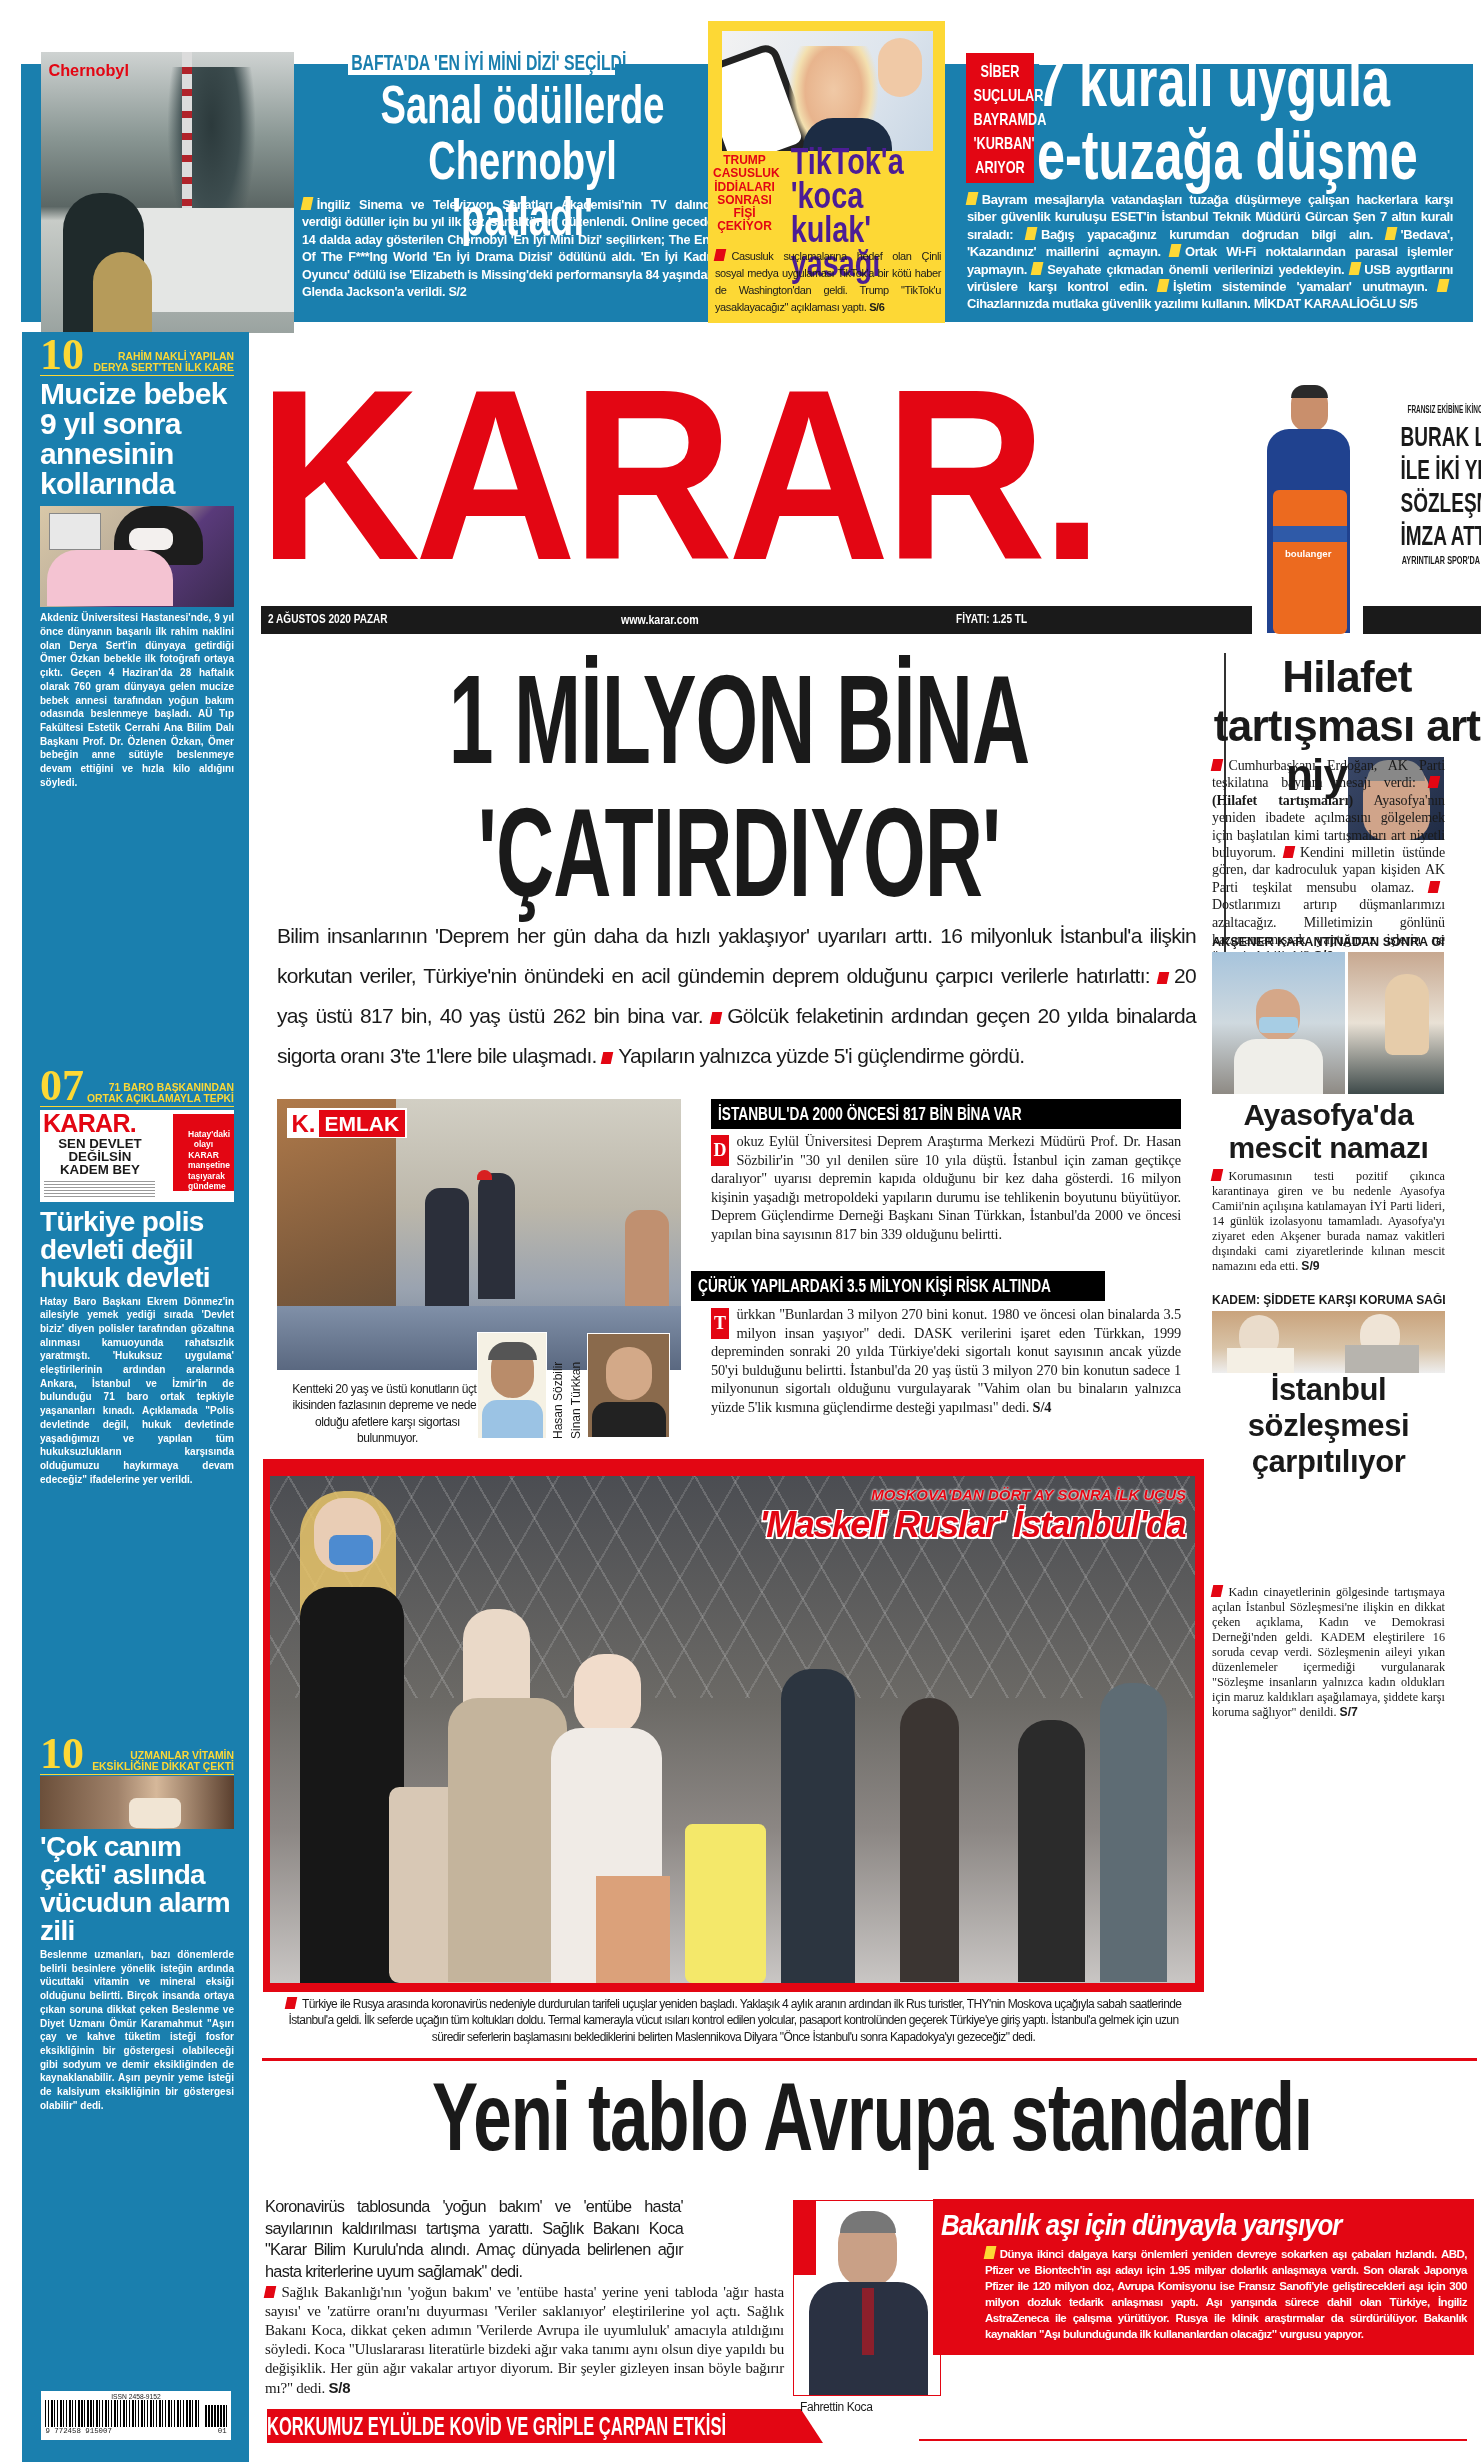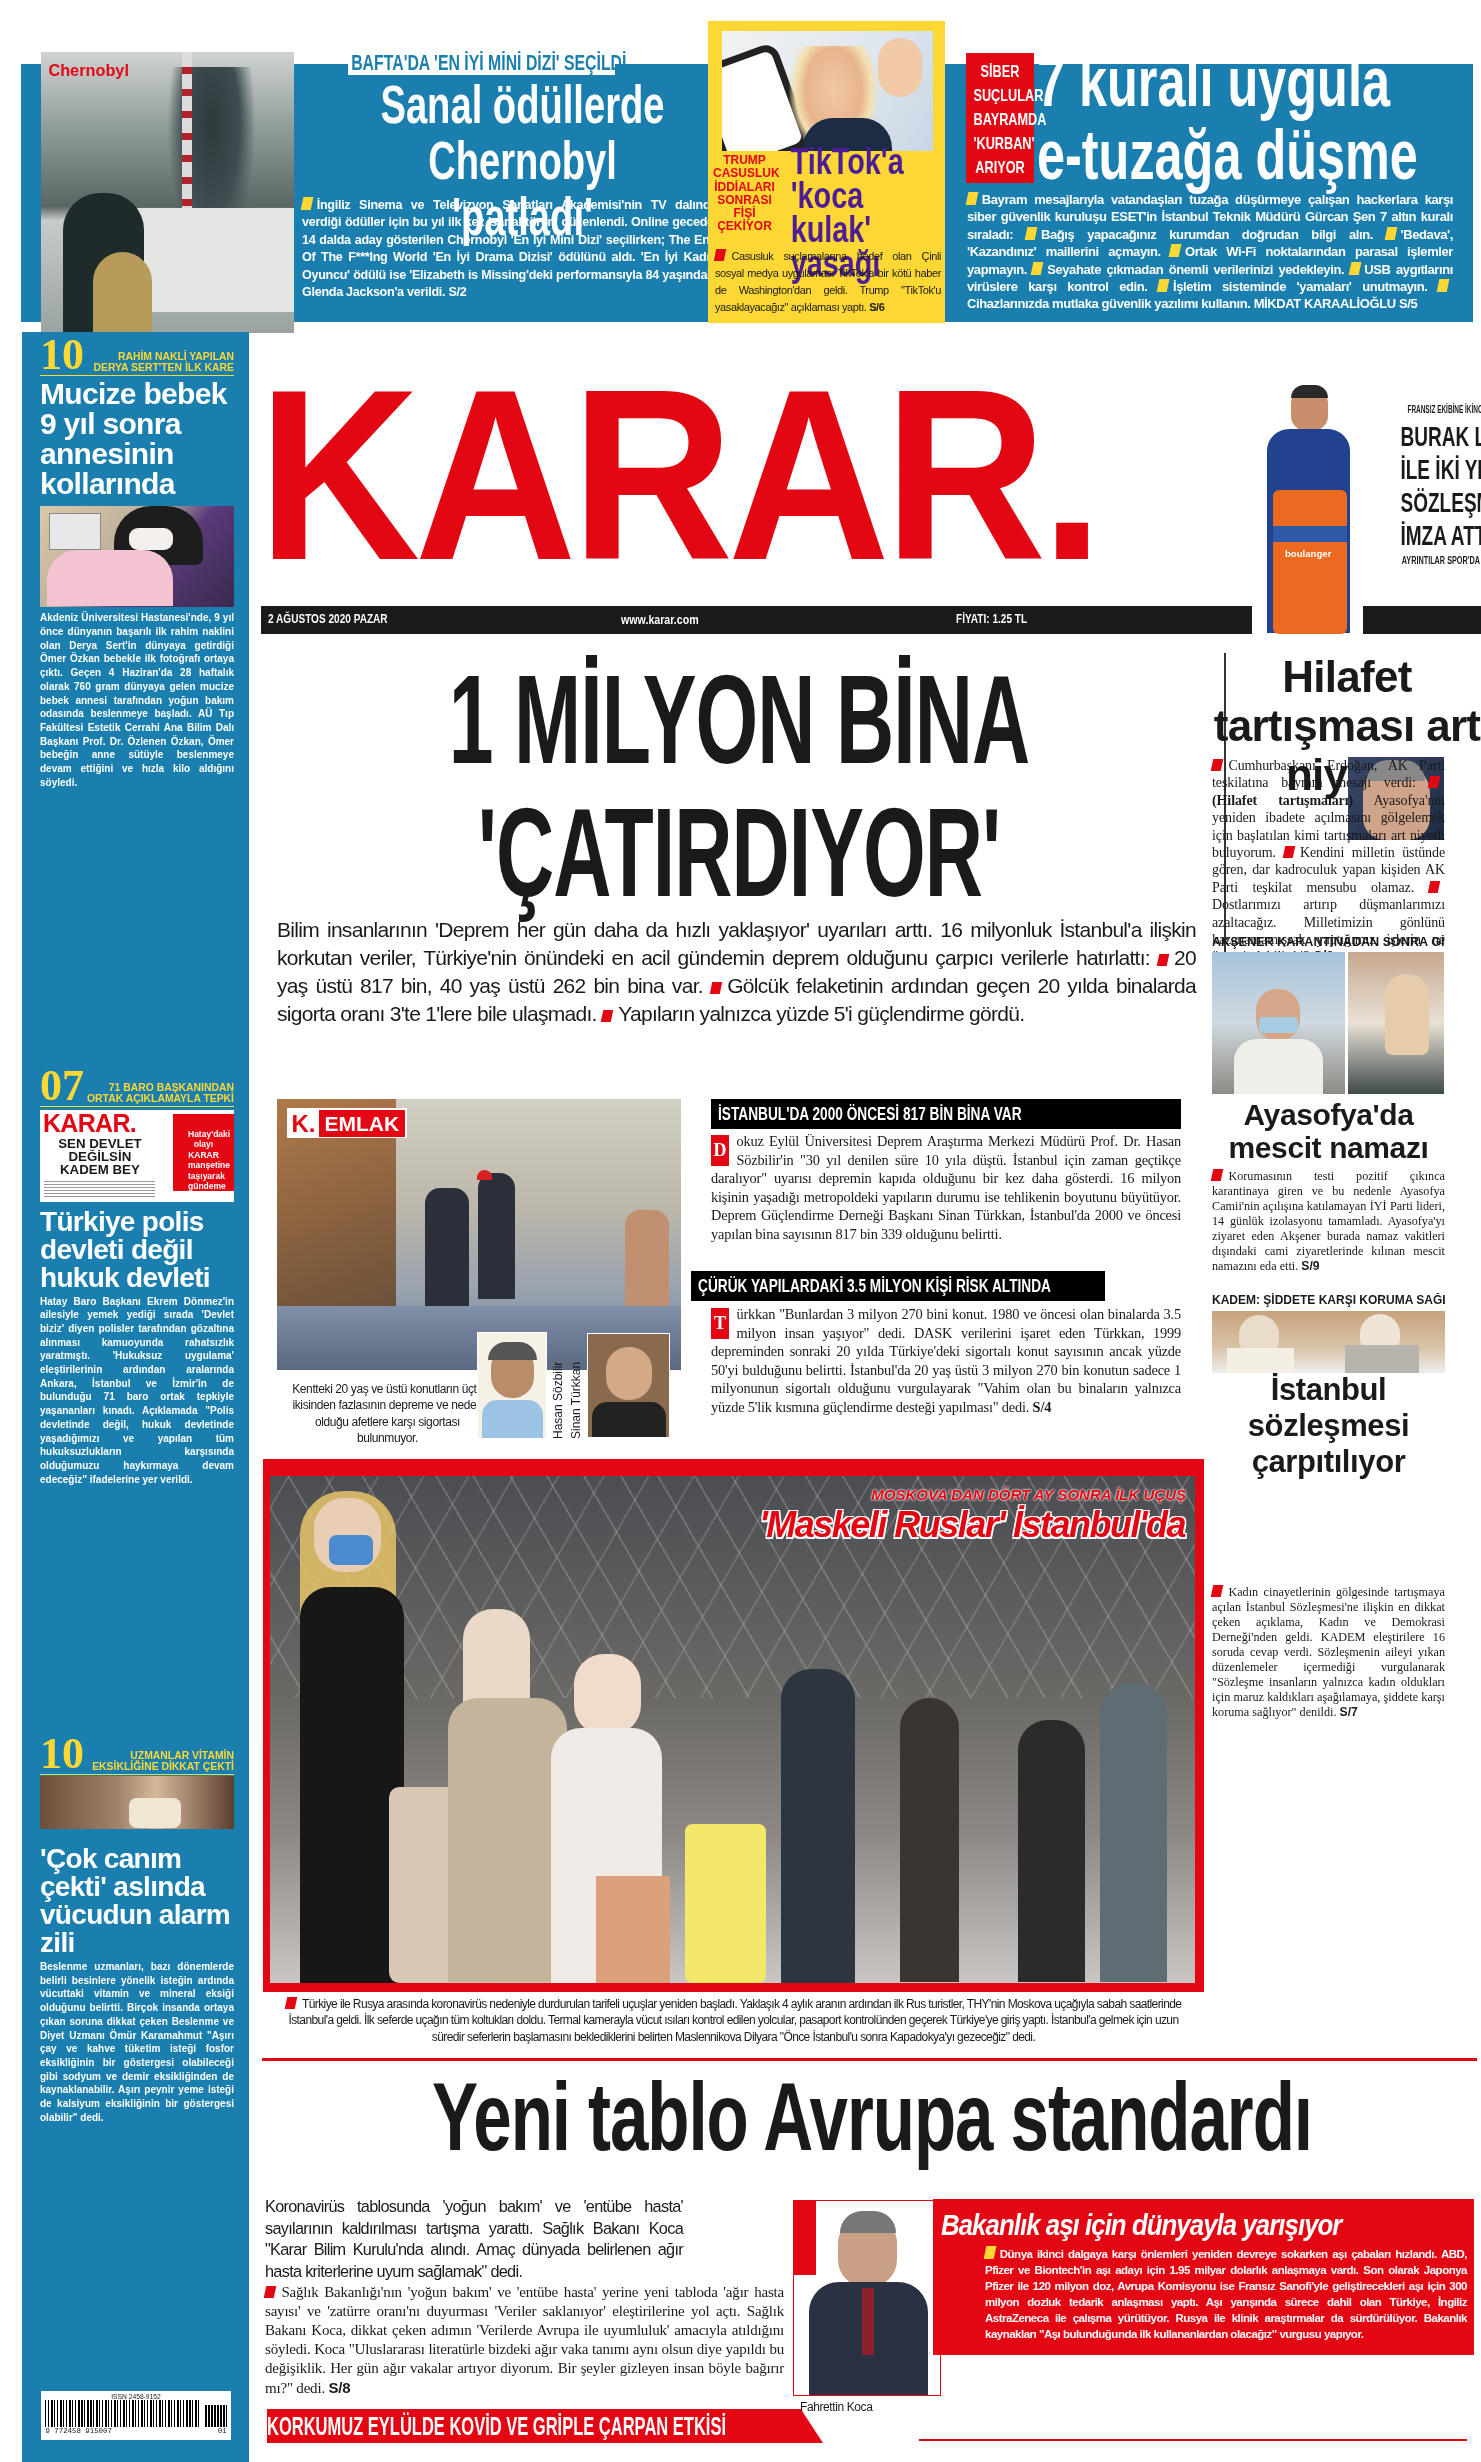--- a/index.html
+++ b/index.html
@@ -138,21 +138,21 @@
   <div style="display:flex;justify-content:space-between;align-items:flex-end;border-bottom:1.5px solid #fdd835;padding-bottom:1.5px">
     <span class="kicker-num">10</span>
     <div class="kicker-txt">
       <div style="font-size:10.4px;line-height:11px">UZMANLAR VİTAMİN</div>
       <div style="font-size:10.4px;line-height:11px">EKSİKLİĞİNE DİKKAT ÇEKTİ</div>
     </div>
   </div>
   <div class="photo" style="height:53px;margin-top:1.5px;background:linear-gradient(90deg,#6b4f3a 0%,#a0826a 40%,#d6b89a 60%,#5a3f2e 100%);position:relative">
     <div class="abs" style="left:89px;top:22px;width:52px;height:30px;background:#f1e5d4;border-radius:7.4px"></div>
   </div>
-  <div class="lc-head" style="font-size:28px;line-height:28px;margin-top:16px">'Çok canım çekti' aslında vücudun alarm zili</div>
+  <div class="lc-head" style="font-size:28px;line-height:28px;margin-top:4px">'Çok canım çekti' aslında vücudun alarm zili</div>
   <div class="lc-body" style="font-size:10px;line-height:13.7px;margin-top:3px">Beslenme uzmanları, bazı dönemlerde belirli besinlere yönelik isteğin ardında vücuttaki vitamin ve mineral eksiği olduğunu belirtti. Birçok insanda ortaya çıkan soruna dikkat çeken Beslenme ve Diyet Uzmanı Ömür Karamahmut "Aşırı çay ve kahve tüketim isteği fosfor eksikliğinin bir göstergesi olabileceği gibi sodyum ve demir eksikliğinden de kaynaklanabilir. Aşırı peynir yeme isteği de kalsiyum eksikliğinin bir göstergesi olabilir" dedi.</div>
 </div>
 
 <div class="abs" style="left:41px;top:2391px;width:190px;height:49px;background:#fff;padding:1.5px 4.4px">
   <div style="font-size:6.7px;text-align:center;line-height:7.4px">ISSN 2458-9152</div>
   <div style="display:flex;align-items:flex-end;gap:6px">
     <div style="flex:1;height:27px;background:repeating-linear-gradient(90deg,#000 0 1.5px,#fff 1.5px 3px,#000 3px 3.7px,#fff 3.7px 6px,#000 6px 8.1px,#fff 8.1px 9px)"></div>
     <div style="width:22px;height:22px;background:repeating-linear-gradient(90deg,#000 0 1.5px,#fff 1.5px 3px)"></div>
   </div>
   <div style="display:flex;justify-content:space-between;font-family:'Liberation Mono',monospace;font-size:7.4px;line-height:9px">
@@ -183,21 +183,21 @@
     <div style="white-space:nowrap;transform:scaleX(.68);transform-origin:right">SÖZLEŞMEYE</div>
     <div style="white-space:nowrap;transform:scaleX(.68);transform-origin:right">İMZA ATTI</div>
   </div>
   <div style="font-size:10.4px;font-weight:bold;margin-top:3px;white-space:nowrap;transform:scaleX(.7);transform-origin:right">AYRINTILAR SPOR'DA</div>
 </div>
 
 <div class="abs" style="left:276px;top:653px;width:926px;font-weight:bold;color:#1a1a1a;text-align:center">
   <div style="font-size:126px;line-height:133px;transform:scaleX(.64);white-space:nowrap;letter-spacing:-1.5px">1 MİLYON BİNA</div>
   <div style="font-size:126px;line-height:133px;transform:scaleX(.64);white-space:nowrap;letter-spacing:-1.5px">'ÇATIRDIYOR'</div>
 </div>
-<div class="abs just" style="left:277px;top:916px;width:919px;font-size:21px;line-height:28px;letter-spacing:-0.7px;font-family:'Liberation Sans Narrow','Liberation Sans',sans-serif">
+<div class="abs just" style="left:277px;top:916px;width:919px;font-size:21px;line-height:40px;letter-spacing:-0.7px;font-family:'Liberation Sans Narrow','Liberation Sans',sans-serif">
   <span>Bilim insanlarının 'Deprem her gün daha da hızlı yaklaşıyor' uyarıları arttı. 16 milyonluk İstanbul'a ilişkin korkutan veriler, Türkiye'nin önündeki en acil gündemin deprem olduğunu çarpıcı verilerle hatırlattı:</span>
   <span class="bul-r"></span><span>20 yaş üstü 817 bin, 40 yaş üstü 262 bin bina var.</span>
   <span class="bul-r"></span><span>Gölcük felaketinin ardından geçen 20 yılda binalarda sigorta oranı 3'te 1'lere bile ulaşmadı.</span>
   <span class="bul-r"></span><span>Yapıların yalnızca yüzde 5'i güçlendirme gördü.</span>
 </div>
 <div class="abs" style="left:1224px;top:653px;width:1.5px;height:415px;background:#333"></div>
 
 <div class="abs photo" style="left:277px;top:1099px;width:404px;height:271px;background:linear-gradient(180deg,#d2cfc4 0%,#bcb7aa 40%,#9aa3b0 70%,#6f7c90 100%)">
   <div class="abs" style="left:0;top:0;width:119px;height:271px;background:linear-gradient(160deg,#b07a4a 0%,#7c5a3c 60%,#5a4a3a 100%)"></div>
   <div class="abs" style="left:148px;top:89px;width:44px;height:119px;background:#2b2f3a;border-radius:15px 15px 0 0"></div>

